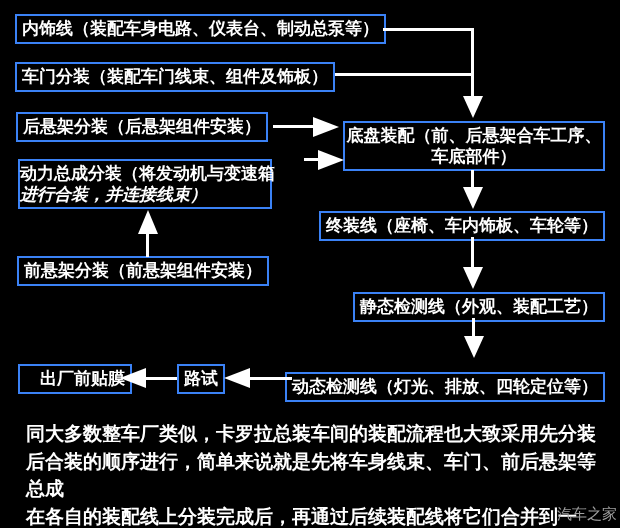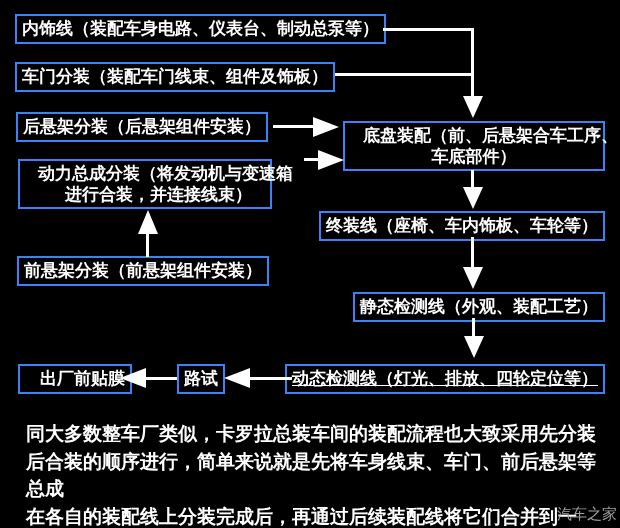--- a/index.html
+++ b/index.html
@@ -16,21 +16,21 @@
     border:2px solid #3b82f6;
     background:#000;
     color:#fff;
     font-weight:bold;
     font-size:17px;
     line-height:24px;
     padding:1px 5px;
     white-space:nowrap;
     box-sizing:border-box;
   }
-  .node.twoline{line-height:21px;padding:2px 18px;}
+  .node.twoline{line-height:21px;padding:2px 0;}
   .hline{position:absolute;height:3px;background:#fff;}
   .vline{position:absolute;width:3px;background:#fff;}
   .ah{position:absolute;width:0;height:0;}
   .ah-down{border-left:10px solid transparent;border-right:10px solid transparent;border-top:22px solid #fff;}
   .ah-up{border-left:10px solid transparent;border-right:10px solid transparent;border-bottom:24px solid #fff;}
   .ah-right{border-top:10px solid transparent;border-bottom:10px solid transparent;border-left:26px solid #fff;}
   .ah-left{border-top:10px solid transparent;border-bottom:10px solid transparent;border-right:26px solid #fff;}
   #caption{
     position:absolute;
     left:26px;top:420px;width:578px;
@@ -38,21 +38,21 @@
     font-size:19px;
     line-height:27.5px;
     color:#fff;
   }
   #watermark{
     position:absolute;
     right:3px;top:505px;
     font-size:15px;
     color:#9f9f9f;
   }
-  .al-right{text-align:right;}
+  .al-right{text-align:left;font-style:italic;}
   .al-center{text-align:center;}
 </style>
 </head>
 <body>
 
 <div id="stage">
 
   <div class="node" style="left:15px;top:14px;">内饰线（装配车身电路、仪表台、制动总泵等）</div>
 
   <div class="node" style="left:15px;top:62px;">车门分装（装配车门线束、组件及饰板）</div>
@@ -68,21 +68,21 @@
 
   <div class="node twoline al-center" style="right:15px;top:121px;width:262px;">
     <div>底盘装配（前、后悬架合车工序、</div>
     <div>车底部件）</div>
   </div>
 
   <div class="node" style="right:15px;top:211px;margin-left:40px;">终装线（座椅、车内饰板、车轮等）</div>
 
   <div class="node" style="right:15px;top:292px;">静态检测线（外观、装配工艺）</div>
 
-  <div class="node" style="right:15px;top:364px;text-decoration:underline;">动态检测线（灯光、排放、四轮定位等）</div>
+  <div class="node" style="right:15px;top:372px;">动态检测线（灯光、排放、四轮定位等）</div>
 
   <div class="node" style="left:177px;top:364px;">路试</div>
 
   <div class="node" style="left:18px;top:364px;padding-left:20px;">出厂前贴膜</div>
 
   <div class="hline" style="left:383px;top:28px;width:91px;"></div>
 
   <div class="hline" style="left:335px;top:73px;width:139px;"></div>
 
   <div class="vline" style="left:471px;top:28px;height:68px;"></div>

